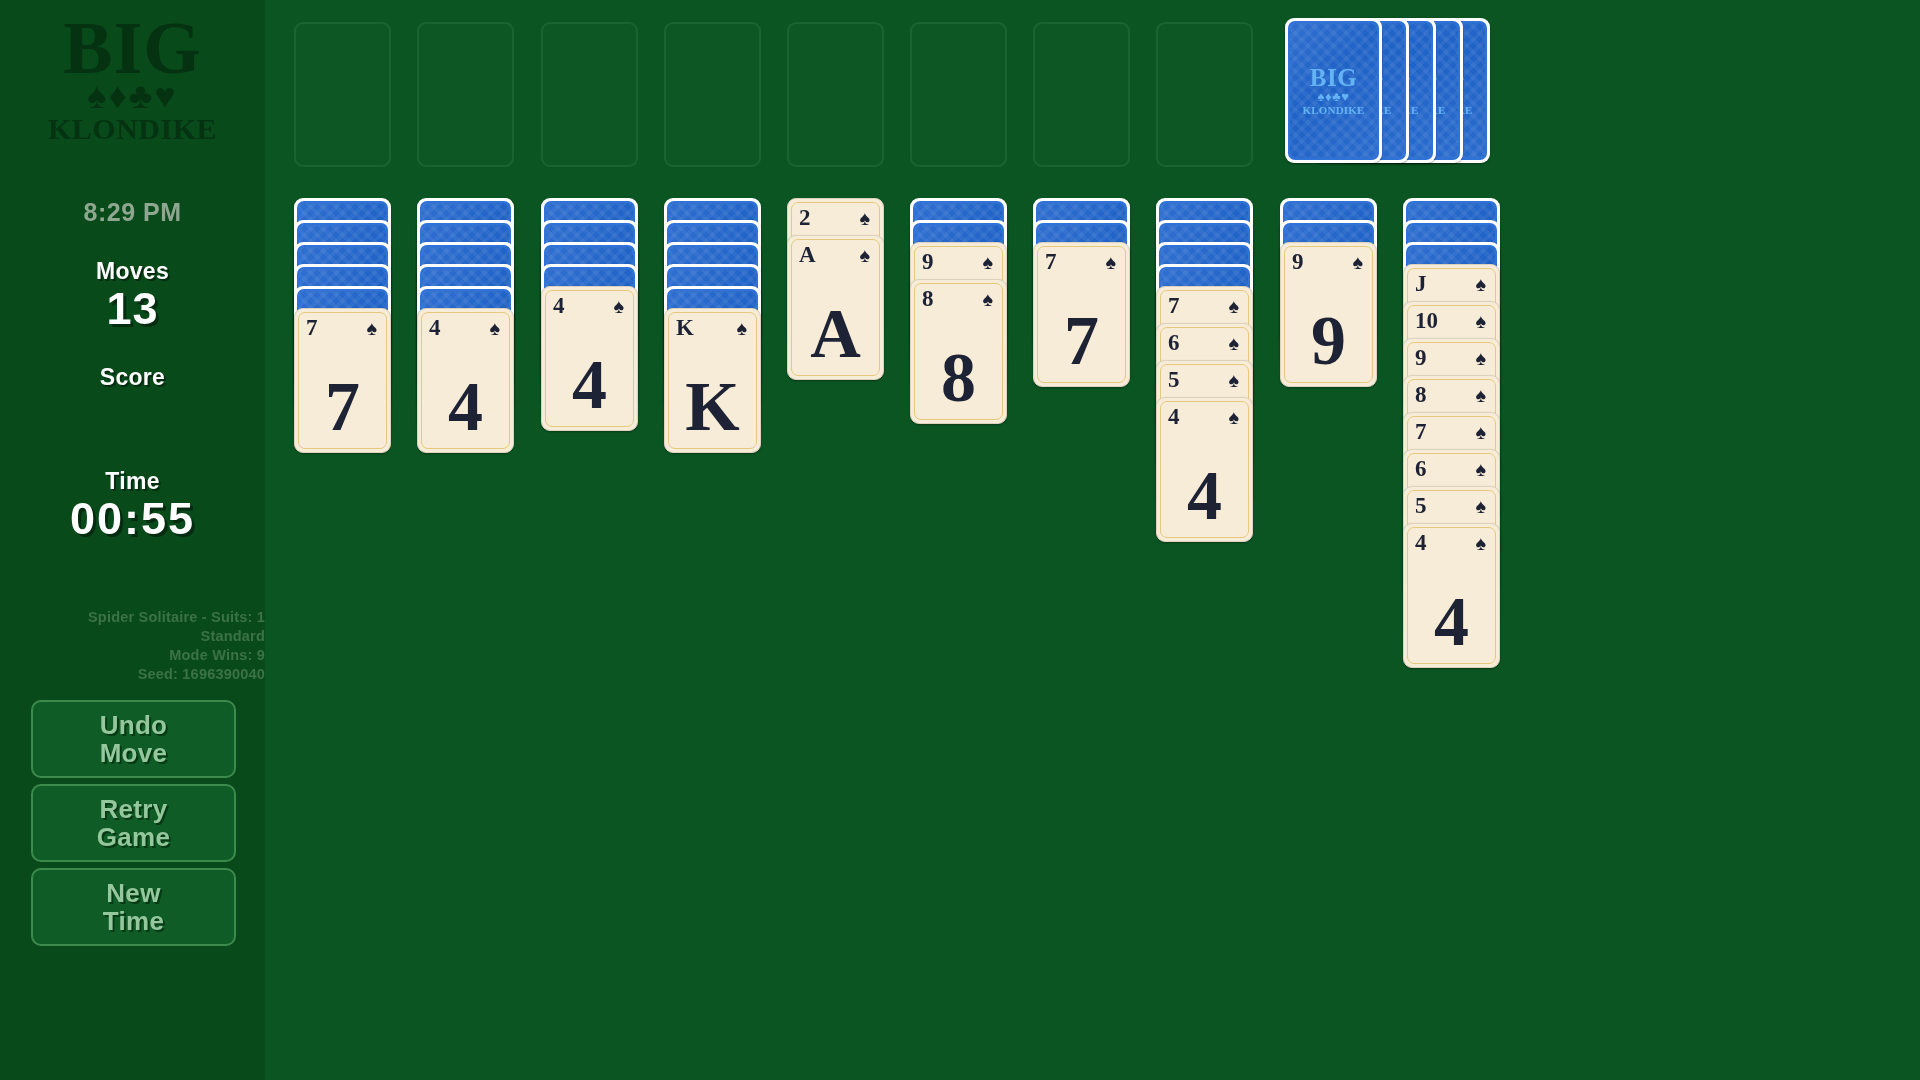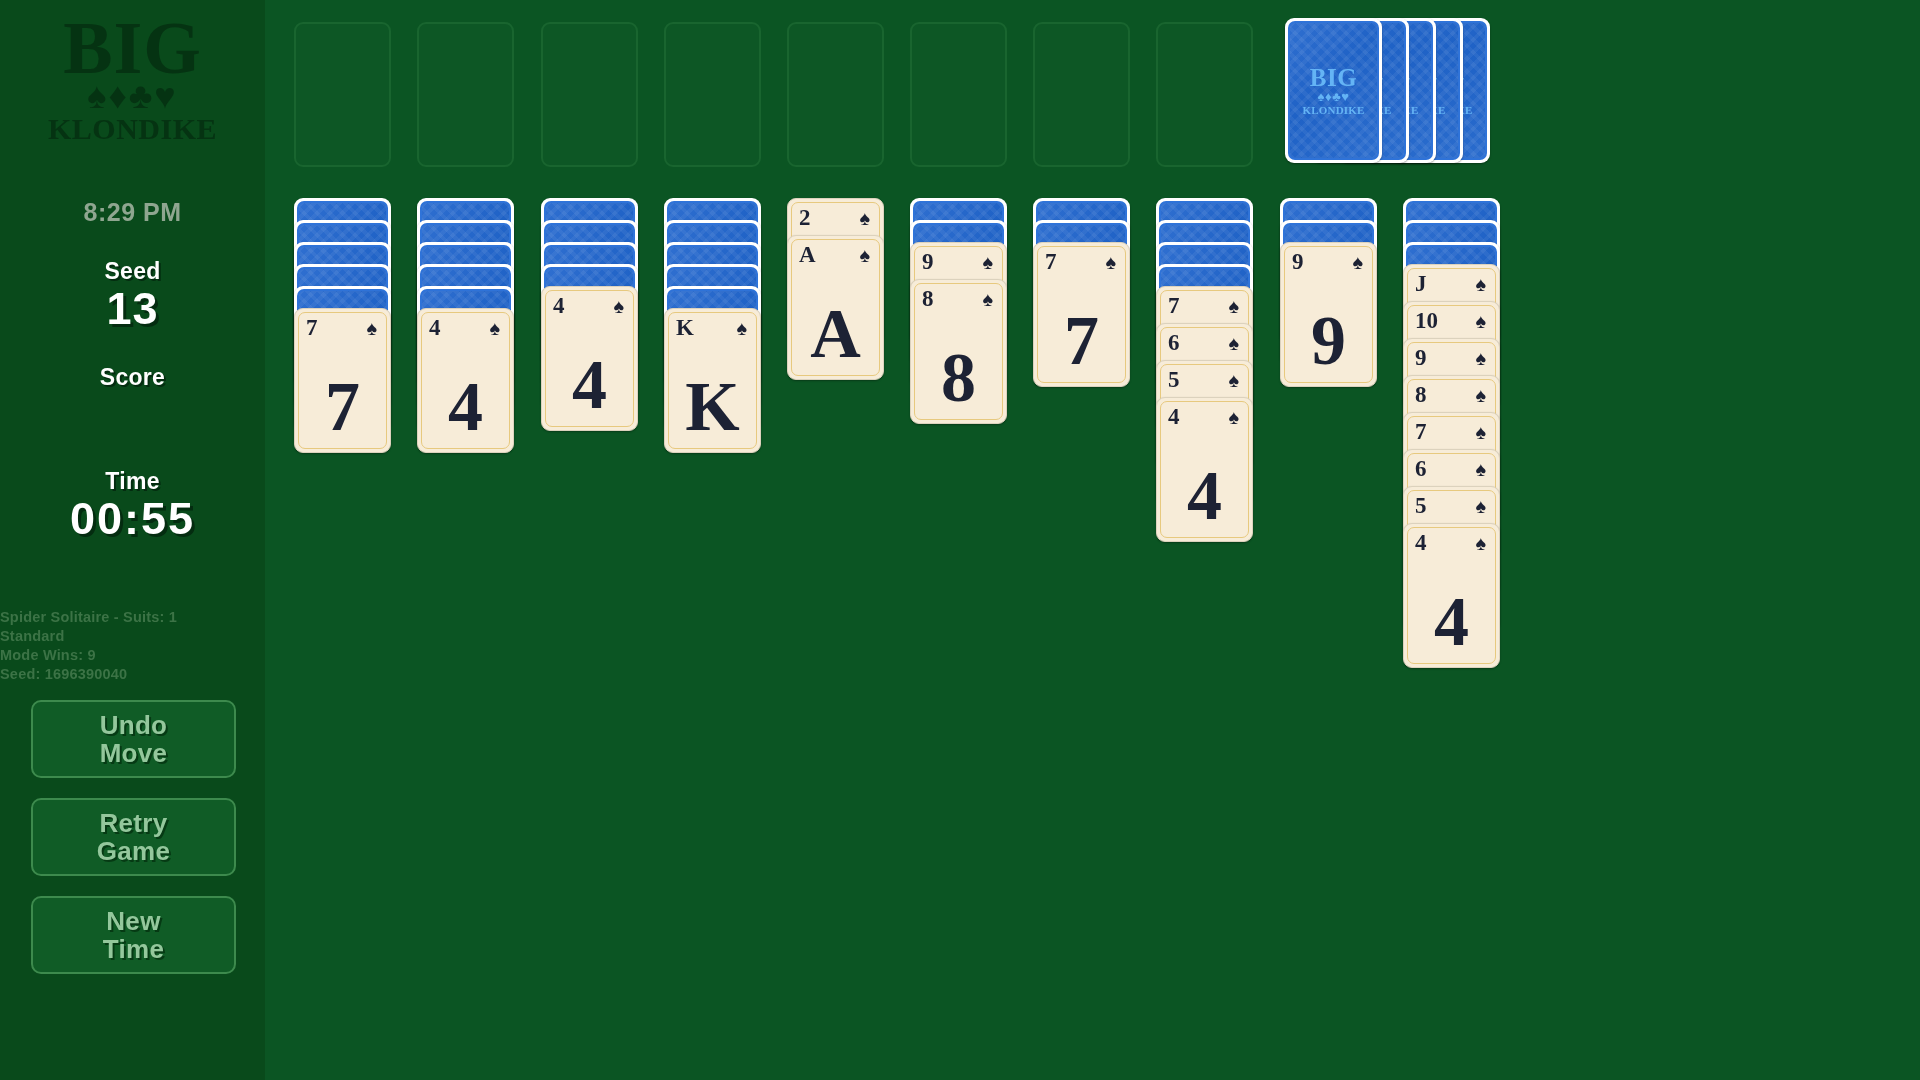--- a/index.html
+++ b/index.html
@@ -63,31 +63,31 @@
     line-height: 1.08;
     letter-spacing: 1px;
   }
   #stat-moves { top: 258px; }
   #stat-score { top: 364px; }
   #stat-time  { top: 468px; }
   #stat-time .stat-value { letter-spacing: 2px; }
 
   #gameinfo {
     position: absolute; left: 0; top: 608px; width: 265px;
-    text-align: left;
+    text-align: right;
     font-size: 14.5px; font-weight: bold;
     line-height: 1.32;
     color: #3c7346;
     letter-spacing: 0.2px;
   }
 
   #buttons { position: absolute; left: 31px; top: 700px; width: 205px; }
   .btn {
     width: 205px; height: 78px;
-    margin-bottom: 20px;
+    margin-bottom: 6px;
     border: 2px solid #3d8a4d;
     border-radius: 10px;
     background: #105c26;
     color: #94c79c;
     font-size: 26px; font-weight: bold;
     line-height: 1.08;
     display: flex; align-items: center; justify-content: center;
     text-align: center;
     text-shadow: 2px 2px 0 #063a14;
     cursor: pointer;
@@ -186,21 +186,21 @@
 
   <div id="logo-wrap">
     <div id="logo-big">BIG</div>
     <div id="logo-suits">♠♦♣♥</div>
     <div id="logo-klondike">KLONDIKE</div>
   </div>
 
   <div id="clock">8:29 PM</div>
 
   <div class="stat-block" id="stat-moves">
-    <div class="stat-label">Seed</div>
+    <div class="stat-label">Moves</div>
     <div class="stat-value">13</div>
   </div>
 
   <div class="stat-block" id="stat-score">
     <div class="stat-label">Score</div>
   </div>
 
   <div class="stat-block" id="stat-time">
     <div class="stat-label">Time</div>
     <div class="stat-value">00:55</div>

